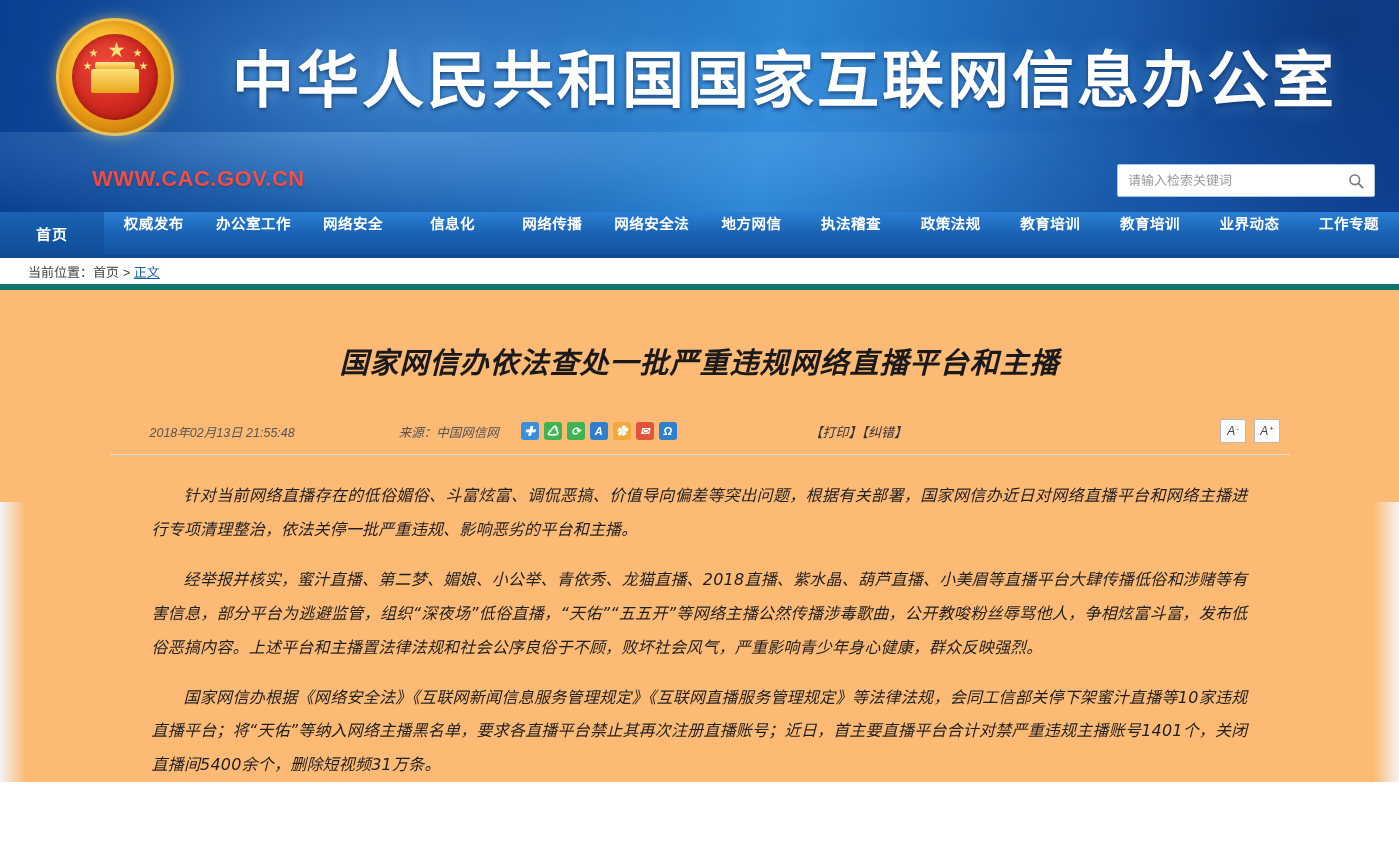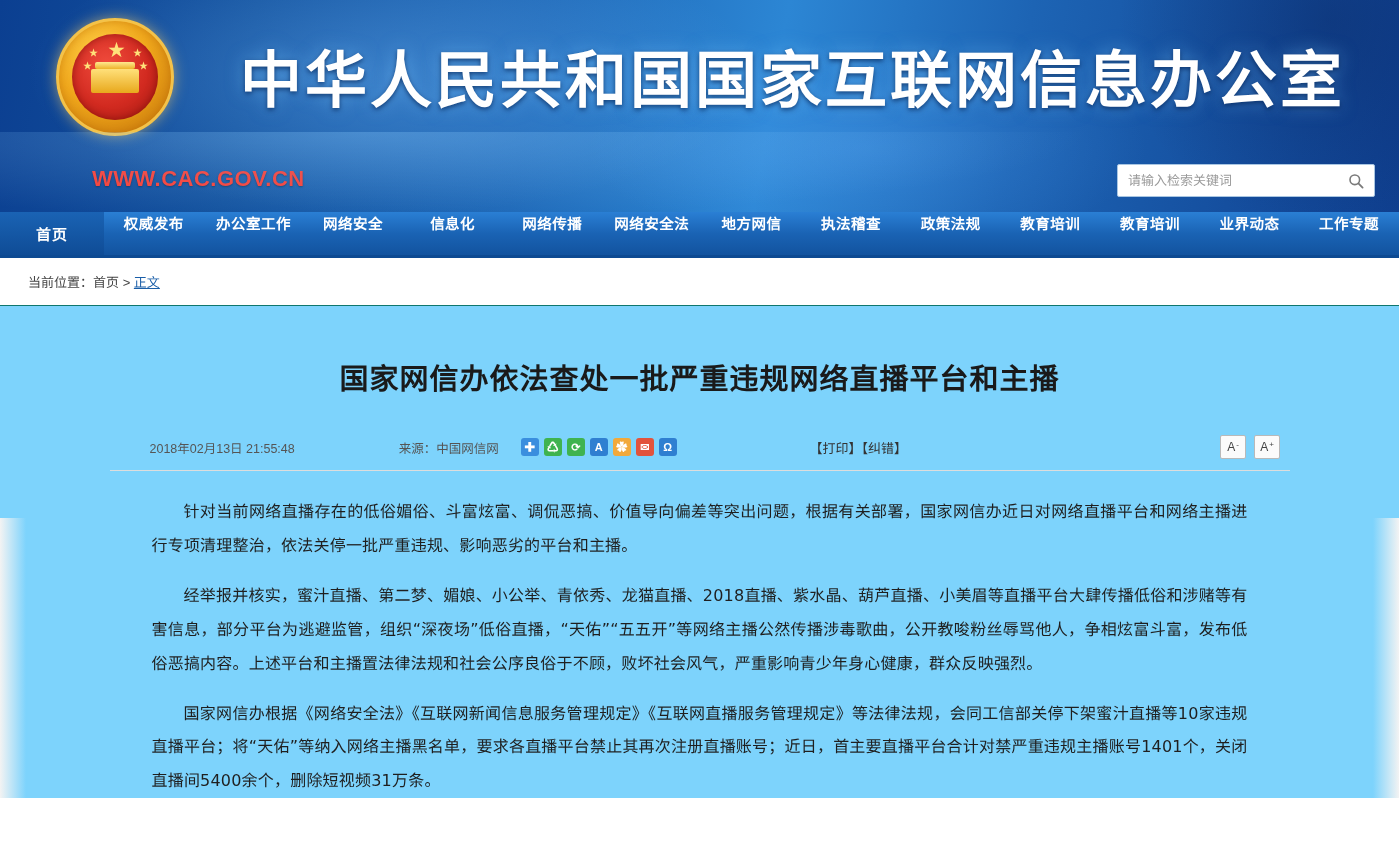--- a/index.html
+++ b/index.html
@@ -97,21 +97,21 @@
     font-size: 9px;
     line-height: 1;
   }
   .emblem .s1 { left: 30px; top: 28px; }
   .emblem .s2 { left: 24px; top: 41px; }
   .emblem .s3 { left: 74px; top: 28px; }
   .emblem .s4 { left: 80px; top: 41px; }
 
   .title-zh {
     position: absolute;
-    left: 240px;
+    left: 232px;
     top: 30px;
     font-family: "DejaVu Sans", sans-serif;
     font-size: 62px;
     font-weight: bold;
     letter-spacing: 3px;
     color: #ffffff;
     text-shadow: 0 2px 5px rgba(0,30,80,0.7), 0 0 18px rgba(120,200,255,0.5);
     white-space: nowrap;
   }
   .title-en {
@@ -207,42 +207,43 @@
     color: #ffffff;
     font-size: 14.5px;
     font-weight: bold;
     letter-spacing: 0.5px;
     cursor: pointer;
     white-space: nowrap;
   }
 
   
   .crumb-wrap {
-    height: 48px;
+    height: 32px;
     background: #ffffff;
     display: flex;
     align-items: center;
     padding-left: 28px;
-    border-bottom: 1px solid #0f766e;
+    border-bottom: 6px solid #0f766e;
   }
   .crumb {
     font-size: 13px;
     color: #444444;
   }
   .crumb a {
     color: #444444;
     text-decoration: none;
   }
   .crumb .cur { color: #1a5ea8; text-decoration: underline; }
 
   
   .content {
     position: relative;
     padding: 0 0 0 0;
-    background: #7dd3fc;
+    background: #fdba74;
+    font-style: italic;
   }
   .art-wrap {
     margin: 0 auto;
     width: 1180px;
     padding-top: 34px;
   }
   .art-title {
     text-align: center;
     font-family: "DejaVu Sans", sans-serif;
     font-size: 29px;

